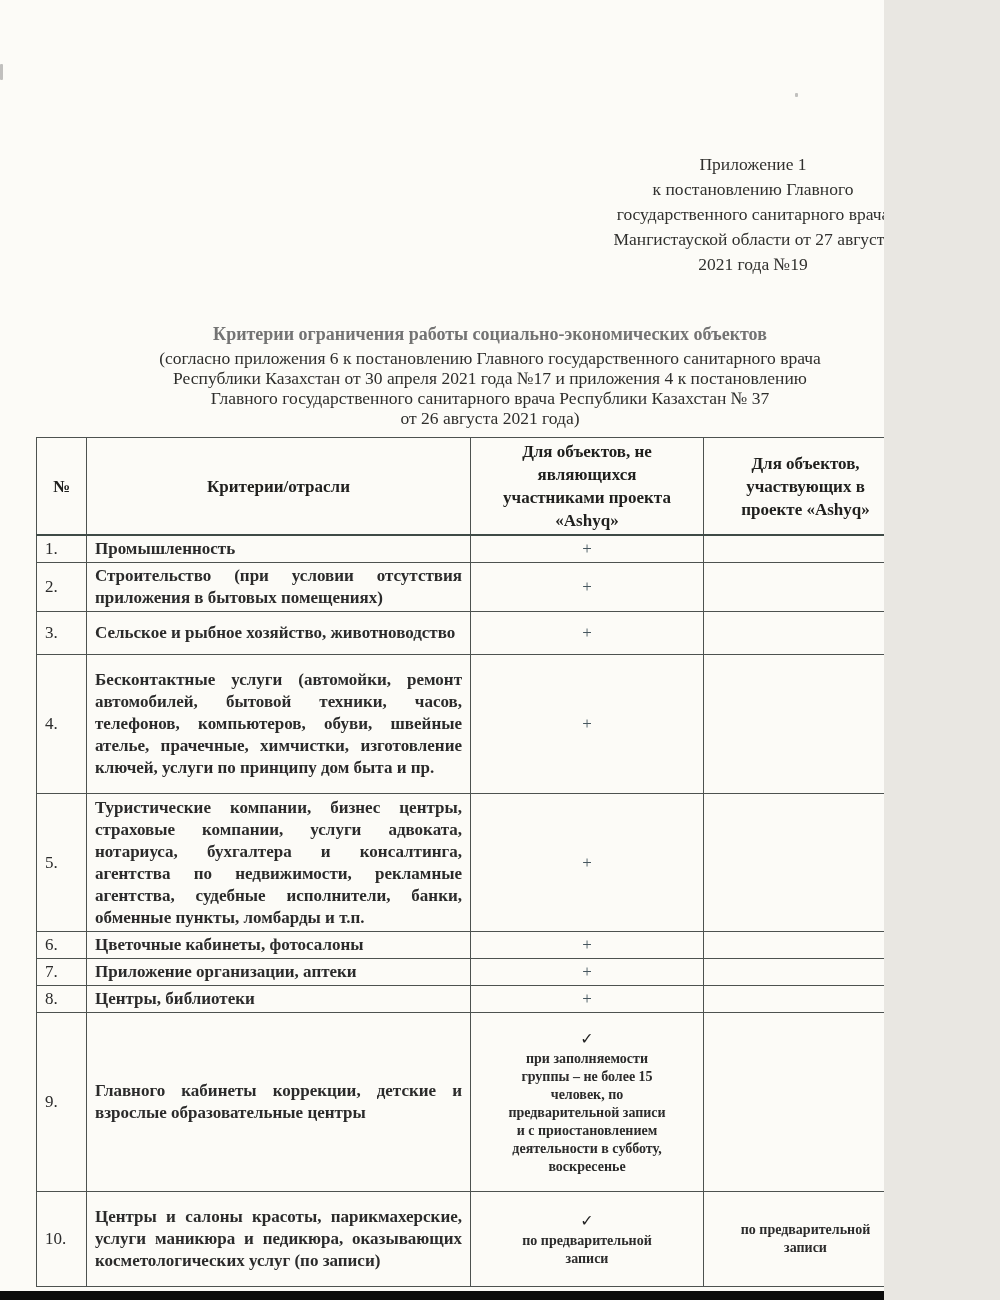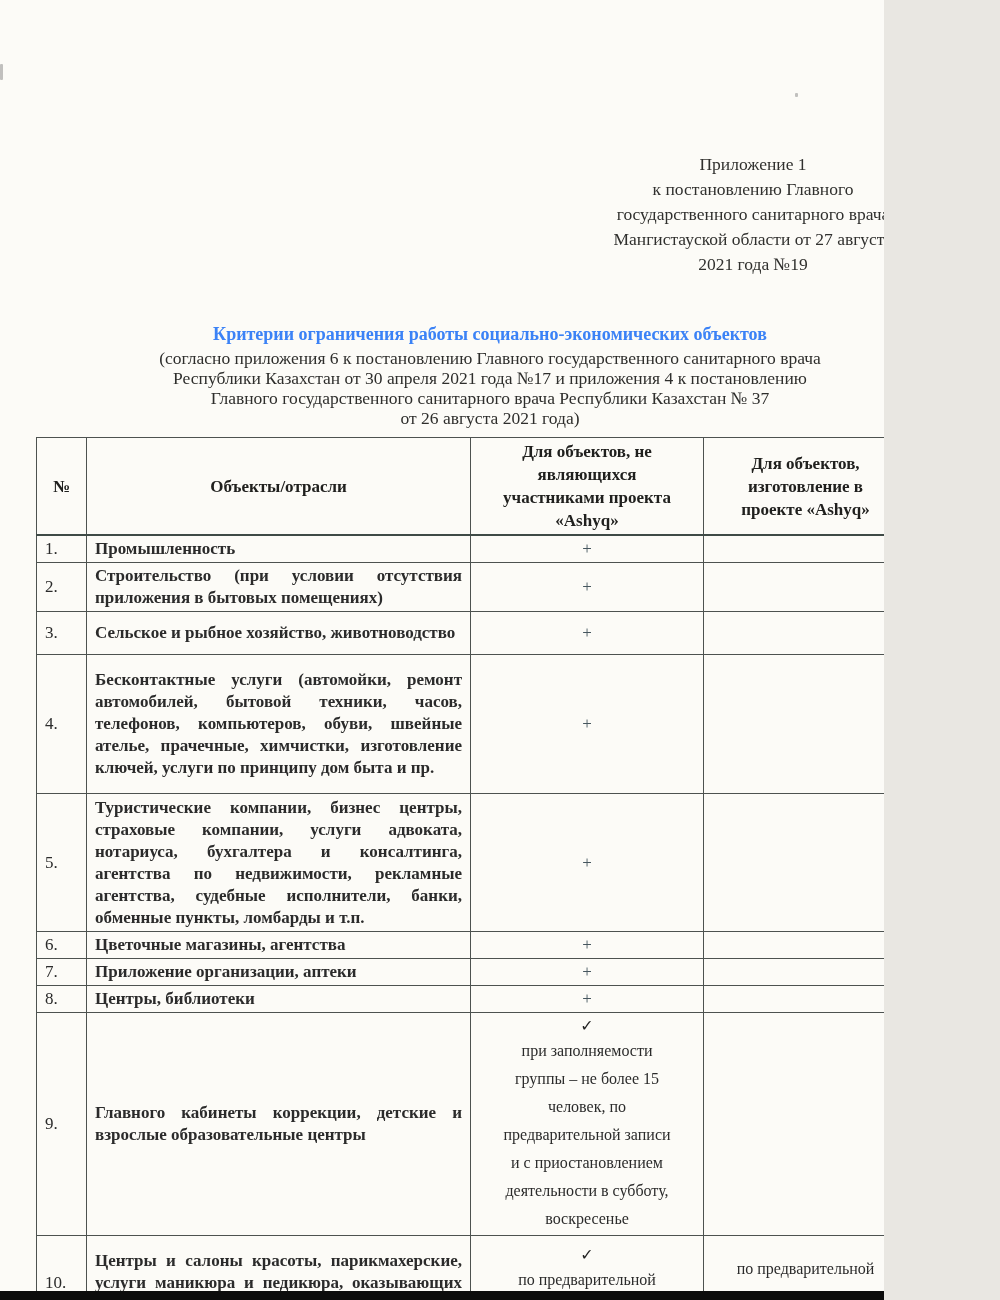--- a/index.html
+++ b/index.html
@@ -17,21 +17,21 @@
   
   .appendix{
     position:absolute;left:588px;top:152px;width:330px;
     text-align:center;font-size:17.5px;line-height:25px;color:#30302e;
   }
 
   
   .title-block{
     position:absolute;left:50px;top:322px;width:880px;text-align:center;
   }
-  .doc-title{font-weight:bold;font-size:18px;line-height:25px;color:#3b82f6;}
+  .doc-title{font-weight:bold;font-size:18px;line-height:25px;color:#737373;}
   .doc-subtitle{font-size:17.5px;line-height:20px;margin-top:1px;color:#2e2e2c;}
 
   
   table.criteria{
     position:absolute;left:36px;top:437px;width:871px;
     border-collapse:collapse;table-layout:fixed;
     font-size:17px;line-height:22px;
   }
   table.criteria th,table.criteria td{
     border:1px solid #4d5250;padding:2px 8px;vertical-align:middle;
@@ -41,21 +41,21 @@
     font-weight:bold;text-align:center;color:#20201e;
     border-bottom:2px solid #3f4a46;line-height:23px;
   }
   td.num{text-align:left;padding-left:10px;}
   td.obj{text-align:justify;padding-left:12px;padding-right:10px;font-weight:bold;}
   td.obj.short{text-align:left;}
   td.mark{text-align:center;color:#46565e;font-size:17px;}
   td.note-cell{text-align:center;color:#2b2b2b;}
   td.top{vertical-align:top;padding-top:6px;}
   .check{display:block;font-size:16px;color:#1f1f1f;line-height:22px;}
-  .note{font-size:16px;line-height:28px;}
+  .note{font-size:14px;line-height:18px;font-weight:bold;}
 
   
   .page-number{
     position:absolute;left:905px;top:1268px;font-size:17px;color:#2b2b2b;
   }
 
   
   .bottom-bar{position:absolute;left:0;top:1291px;width:1000px;height:9px;background:#0c0c0c;}
   .speck{position:absolute;background:#8f8f8f;opacity:.55;border-radius:1px;}
   .speck.s1{left:989px;top:703px;width:4px;height:16px;}
@@ -85,27 +85,27 @@
   <table class="criteria">
     <colgroup>
       <col style="width:50px">
         <col style="width:384px">
         <col style="width:233px">
         <col style="width:204px">
     </colgroup>
     <thead>
       <tr style="height:93px">
         <th>№</th>
-        <th>Объекты/отрасли</th>
+        <th>Критерии/отрасли</th>
         <th class="pre">Для объектов, не
 являющихся
 участниками проекта
 «Ashyq»</th>
         <th class="pre">Для  объектов,
-изготовление в
+участвующих в
 проекте «Ashyq»</th>
       </tr>
     </thead>
     <tbody>
       <tr style="height:26px">
         <td class="num">1.</td>
         <td class="obj short">Промышленность</td>
         <td class="mark">+</td>
         <td class="mark"></td>
       </tr>
@@ -128,21 +128,21 @@
         <td class="mark"></td>
       </tr>
       <tr style="height:138px">
         <td class="num">5.</td>
         <td class="obj">Туристические компании, бизнес центры, страховые компании, услуги адвоката, нотариуса, бухгалтера и консалтинга, агентства по недвижимости, рекламные агентства, судебные исполнители, банки, обменные пункты, ломбарды и т.п.</td>
         <td class="mark">+</td>
         <td class="mark"></td>
       </tr>
       <tr style="height:25px">
         <td class="num">6.</td>
-        <td class="obj short">Цветочные магазины, агентства</td>
+        <td class="obj short">Цветочные кабинеты, фотосалоны</td>
         <td class="mark">+</td>
         <td class="mark"></td>
       </tr>
       <tr style="height:24px">
         <td class="num">7.</td>
         <td class="obj short">Приложение организации, аптеки</td>
         <td class="mark">+</td>
         <td class="mark"></td>
       </tr>
       <tr style="height:24px">

